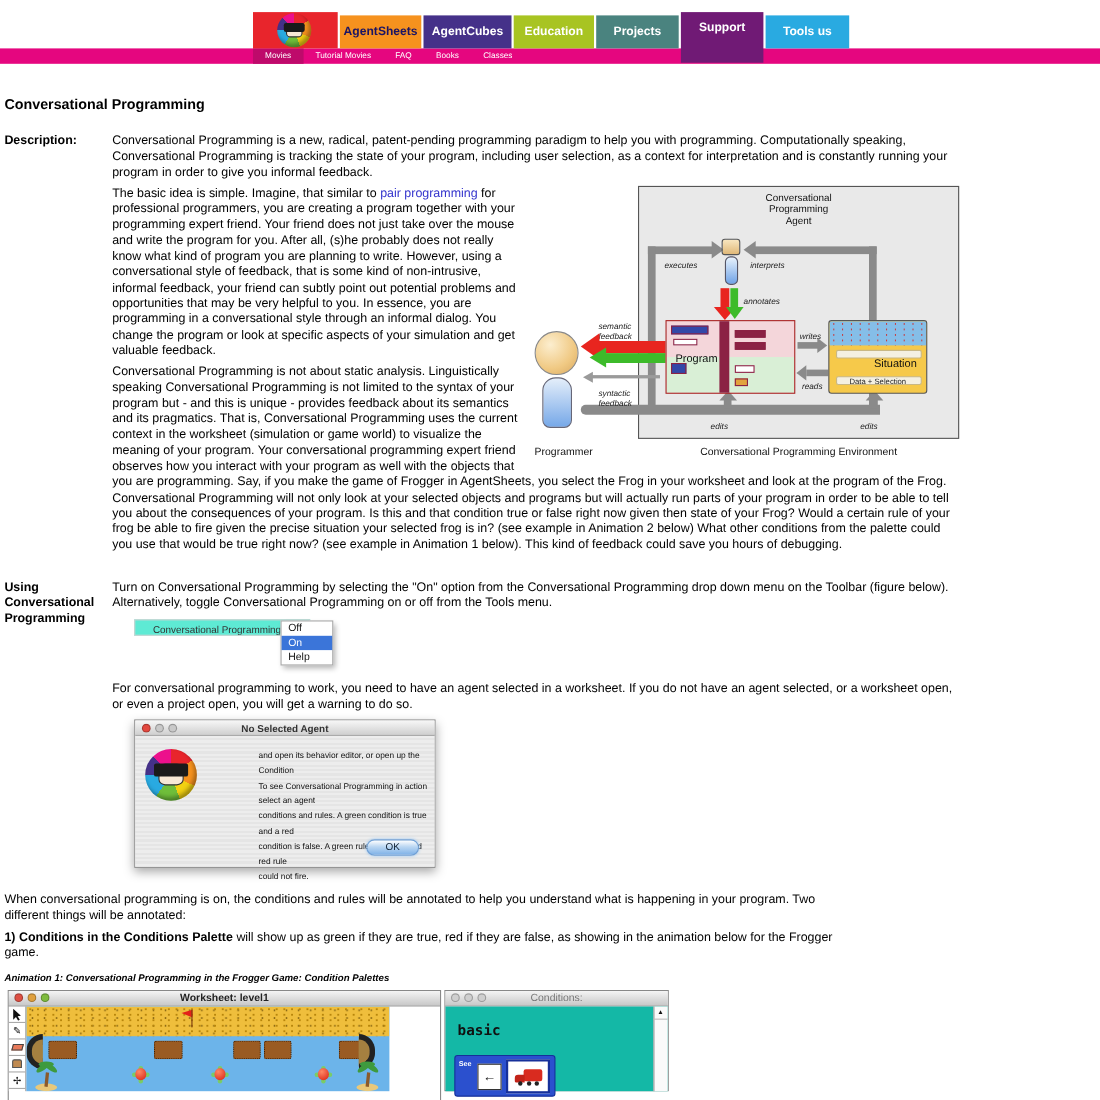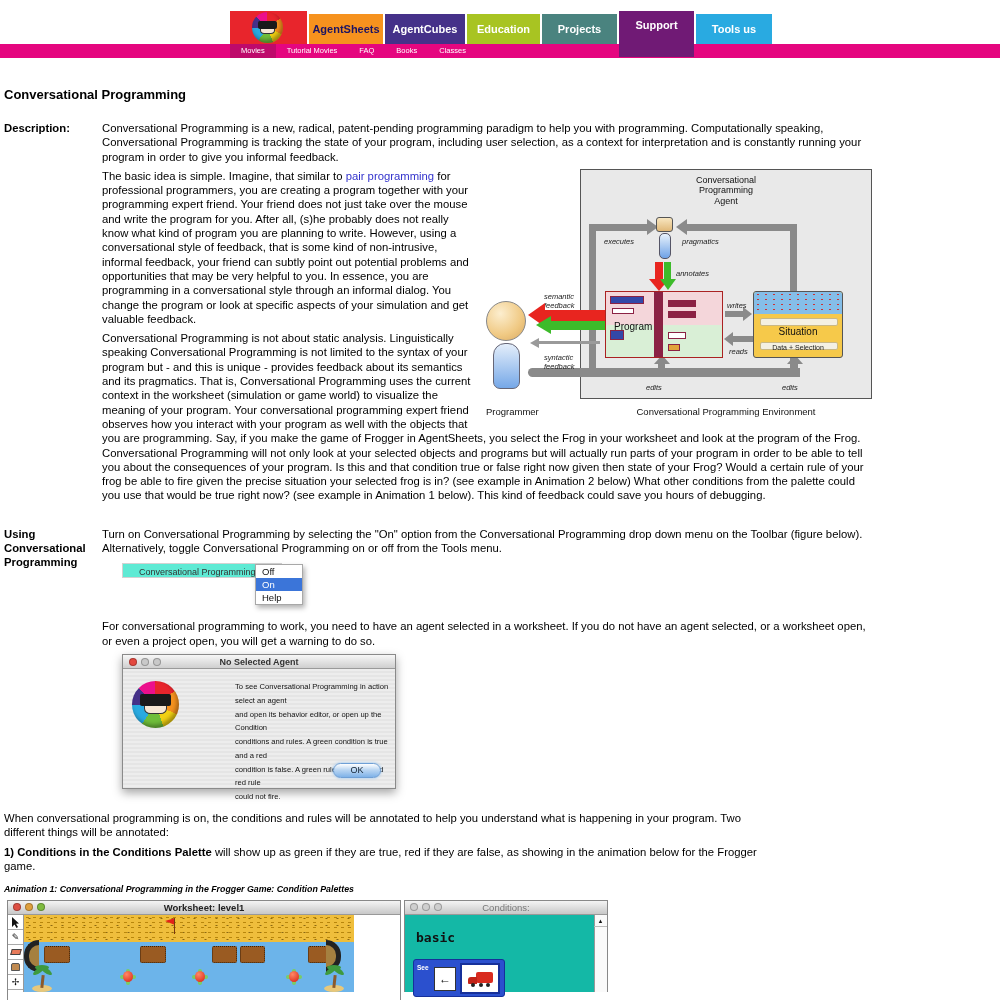--- a/index.html
+++ b/index.html
@@ -203,21 +203,21 @@
 
         <div class="bar" style="left:103px; top:55px; width:62px; height:7px;"></div>
         <div class="tri" style="left:161px; top:50px; border-top:8px solid transparent; border-bottom:8px solid transparent; border-left:11px solid #8A8A8A;"></div>
         <div class="bar" style="left:199px; top:55px; width:112px; height:7px;"></div>
         <div class="tri" style="left:190px; top:50px; border-top:8px solid transparent; border-bottom:8px solid transparent; border-right:11px solid #8A8A8A;"></div>
         <div class="bar" style="left:103px; top:55px; width:7px; height:150px;"></div>
         <div class="bar" style="left:304px; top:55px; width:7px; height:150px;"></div>
         <div class="bar" style="left:42px; top:199px; width:272px; height:9px; border-radius:5px 0 0 5px;"></div>
 
         <span class="dg-lbl" style="left:118px; top:66px;">executes</span>
-        <span class="dg-lbl" style="left:196px; top:66px;">pragmatics</span>
+        <span class="dg-lbl" style="left:196px; top:66px;">interprets</span>
 
         <div class="agent-head"></div>
         <div class="agent-body"></div>
 
         <div class="red-arrow-body" style="left:169px; top:93px; width:8px; height:20px;"></div>
         <div class="tri" style="left:163px; top:110px; border-left:10px solid transparent; border-right:10px solid transparent; border-top:12px solid #E8251F;"></div>
         <div class="green-arrow-body" style="left:178px; top:93px; width:7px; height:20px;"></div>
         <div class="tri" style="left:174px; top:110px; border-left:8px solid transparent; border-right:8px solid transparent; border-top:11px solid #3DBB2A;"></div>
         <span class="dg-lbl" style="left:190px; top:98px;">annotates</span>
 
@@ -230,21 +230,21 @@
           <i class="chip" style="left:4px; top:38px; width:14px; height:10px; background:#3348A8;"></i>
           <i class="chip" style="left:62px; top:40px; width:18px; height:7px;"></i>
           <i class="chip" style="left:62px; top:52px; width:12px; height:7px; background:#E2A33C;"></i>
           <span style="position:absolute; left:8px; top:28px; font-size:10px; color:#111;">Program</span>
         </div>
 
         <div class="situation-box">
           <i class="sit-strip"></i>
           <i class="sit-row" style="top:26px;"></i>
           <i class="sit-row" style="top:50px;"></i>
-          <span style="position:absolute; left:0; top:33px; width:100%; text-align:center; font-size:10px; color:#111;">Situation</span>
+          <span style="position:absolute; left:16px; top:33px; width:100%; text-align:center; font-size:10px; color:#111;">Situation</span>
           <span style="position:absolute; left:0; top:49px; width:100%; text-align:center; font-size:7px; color:#222;">Data + Selection</span>
         </div>
 
         <div class="bar" style="left:239px; top:142px; width:20px; height:6px;"></div>
         <div class="tri" style="left:257px; top:138px; border-top:7px solid transparent; border-bottom:7px solid transparent; border-left:9px solid #8A8A8A;"></div>
         <span class="dg-lbl" style="left:241px; top:130px;">writes</span>
         <div class="bar" style="left:247px; top:167px; width:20px; height:6px;"></div>
         <div class="tri" style="left:238px; top:163px; border-top:7px solid transparent; border-bottom:7px solid transparent; border-right:9px solid #8A8A8A;"></div>
         <span class="dg-lbl" style="left:243px; top:176px;">reads</span>
 
@@ -301,22 +301,22 @@
           <span class="tl" style="left:18px; background:#C9C9C9;"></span>
           <span class="tl" style="left:30px; background:#C9C9C9;"></span>
           <span>No Selected Agent</span>
         </div>
         <div class="dlg-body">
           <span class="ball dlg-ball">
             <i class="ball-face"></i>
             <i class="ball-eyes"></i>
           </span>
           <div class="dlg-text">
+            <div>and open its behavior editor, or open up the Condition</div>
             <div>To see Conversational Programming in action select an agent</div>
-            <div>and open its behavior editor, or open up the Condition</div>
             <div>conditions and rules. A green condition is true and a red</div>
             <div>condition is false. A green rule could fire and red rule</div>
             <div>could not fire.</div>
           </div>
           <div class="ok-btn">OK</div>
         </div>
       </div>
     </div>
   </section>
 

